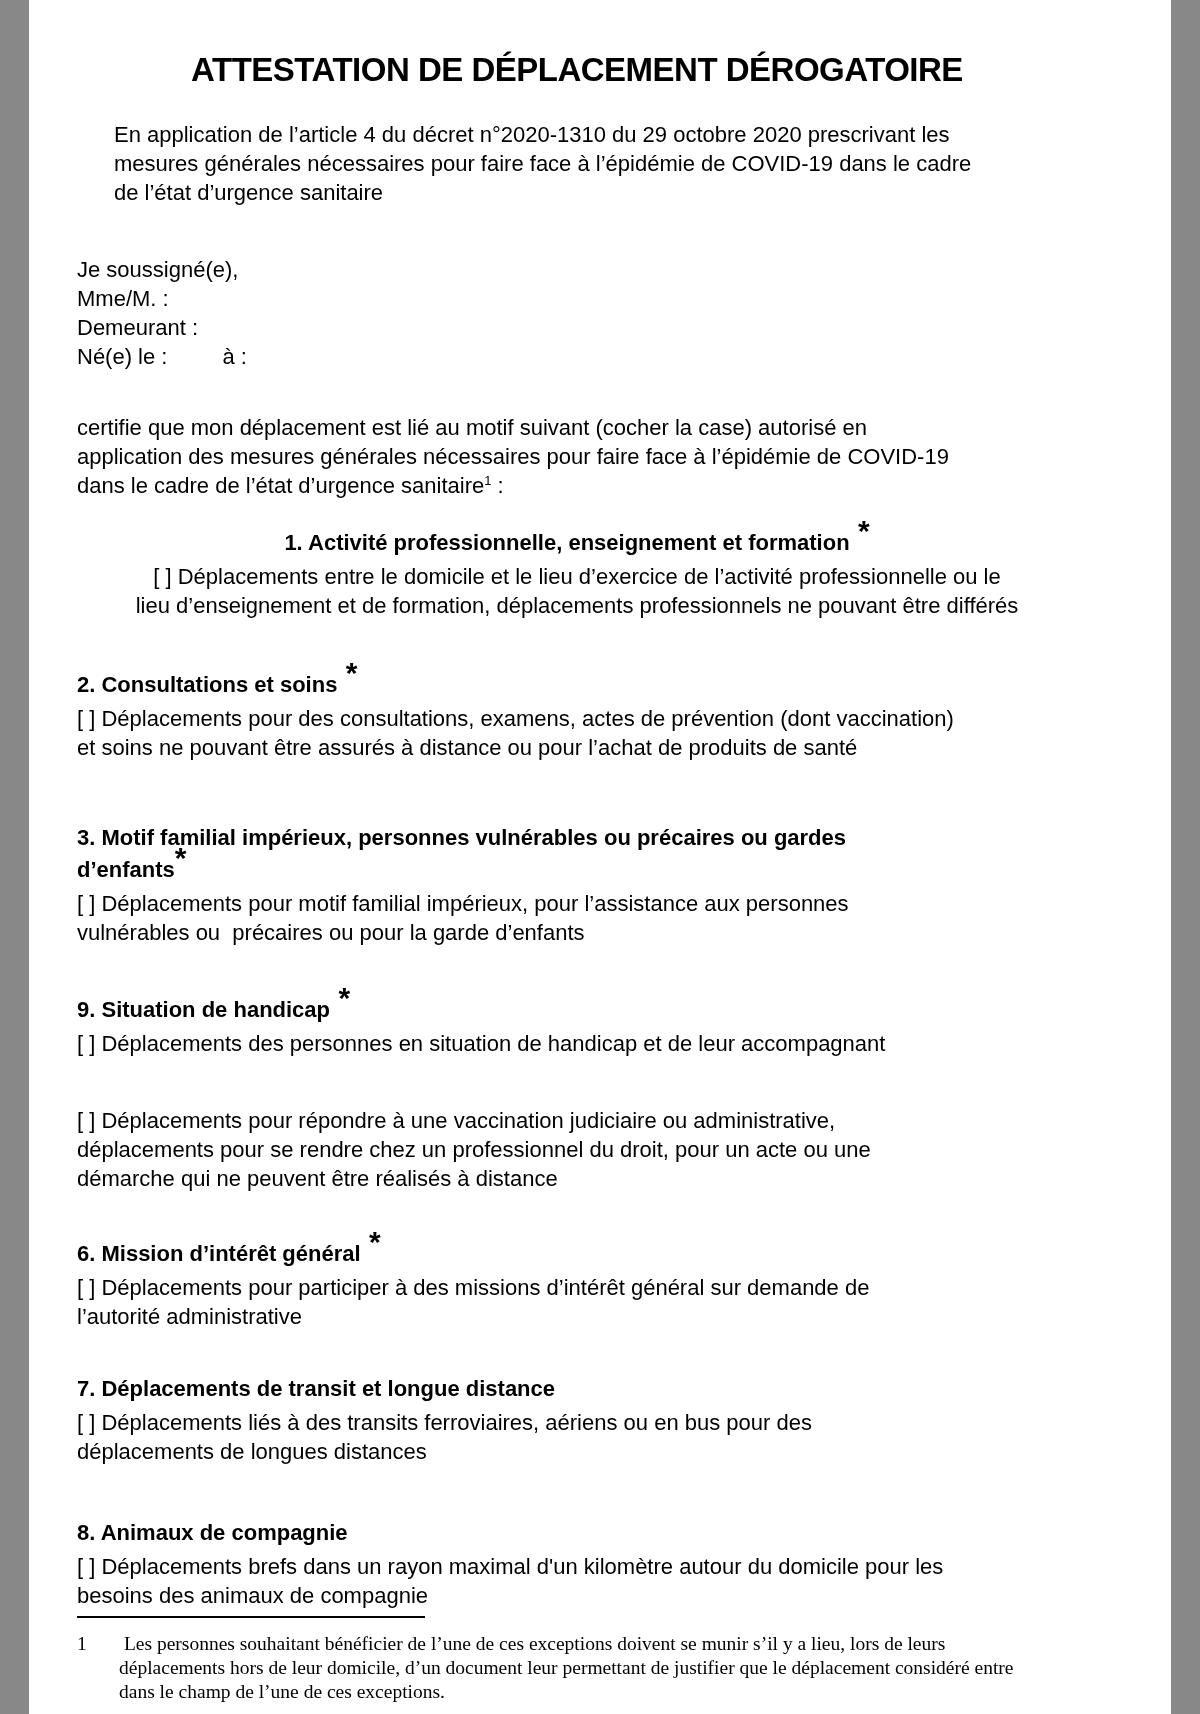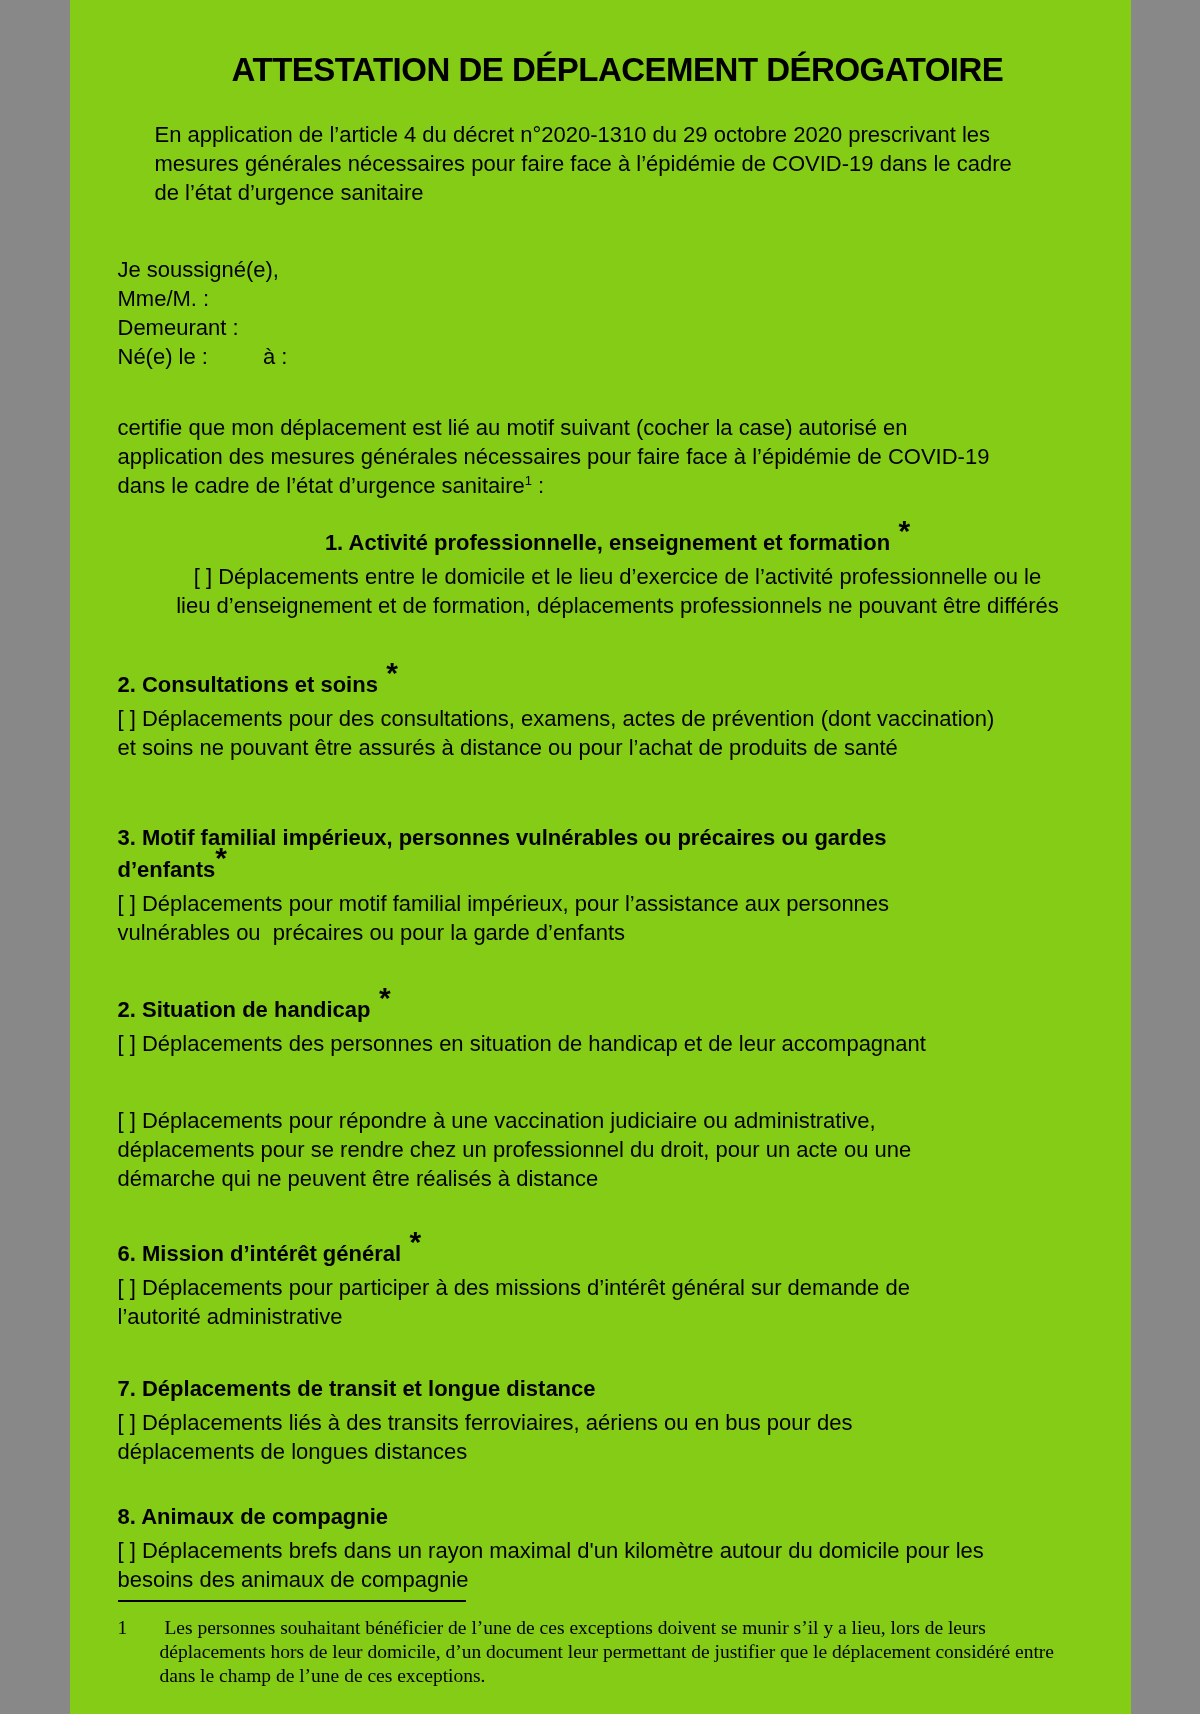--- a/index.html
+++ b/index.html
@@ -1,20 +1,20 @@
 <!DOCTYPE html>
 <html><head>
 <meta charset="utf-8">
 <style>
   html,body { margin:0; padding:0; background:#888; }
   .page {
     position:relative;
-    width:1061px; height:1714px;
+    width:1142px; height:1714px;
     margin:0 auto;
-    background:#84cc16;
+    background:#ffffff;
     color:#000000;
     box-sizing:border-box;
     padding:50px 0 0 48px;
     font-family:"Liberation Sans", sans-serif;
     font-size:22px;
     line-height:29px;
     overflow:hidden;
   }
   .content { width:1000px; }
   .pw { white-space:pre-wrap; }
@@ -34,21 +34,21 @@
   }
   .section-body { margin-top:5px; }
   .checkbox { display:inline; }
   .sections .section:nth-child(1) { margin-top:10px;text-align:center; }
   .sections .section:nth-child(2) { margin-top:47px; }
   .sections .section:nth-child(3) { margin-top:61px; }
   .sections .section:nth-child(4) { margin-top:45px; }
   .sections .section:nth-child(5) { margin-top:48px; }
   .sections .section:nth-child(6) { margin-top:43px; }
   .sections .section:nth-child(7) { margin-top:43px; }
-  .sections .section:nth-child(8) { margin-top:36px; }
+  .sections .section:nth-child(8) { margin-top:52px; }
   .fn-sep {
     width:348px; height:0;
     border-top:2px solid #000000;
     margin-top:6px;
   }
   .footnote {
     display:flex;
     margin-top:14px;
     width:1080px;
     font-family:"Liberation Serif", serif;
@@ -96,21 +96,21 @@
       </div>
 
       <div class="section">
         <div class="section-heading pw"><span>3. Motif familial impérieux, personnes vulnérables ou précaires ou gardes
 d’enfants</span><span class="asterisk">*</span></div>
         <div class="section-body pw"><span class="checkbox">[ ]</span><span> Déplacements pour motif familial impérieux, pour l’assistance aux personnes
 vulnérables ou  précaires ou pour la garde d’enfants</span></div>
       </div>
 
       <div class="section">
-        <div class="section-heading pw"><span>2. Situation de handicap</span><span class="asterisk"> *</span></div>
+        <div class="section-heading pw"><span>9. Situation de handicap</span><span class="asterisk"> *</span></div>
         <div class="section-body pw"><span class="checkbox">[ ]</span><span> Déplacements des personnes en situation de handicap et de leur accompagnant</span></div>
       </div>
 
       <div class="section">
         <div class="section-body pw"><span class="checkbox">[ ]</span><span> Déplacements pour répondre à une vaccination judiciaire ou administrative,
 déplacements pour se rendre chez un professionnel du droit, pour un acte ou une
 démarche qui ne peuvent être réalisés à distance</span></div>
       </div>
 
       <div class="section">

